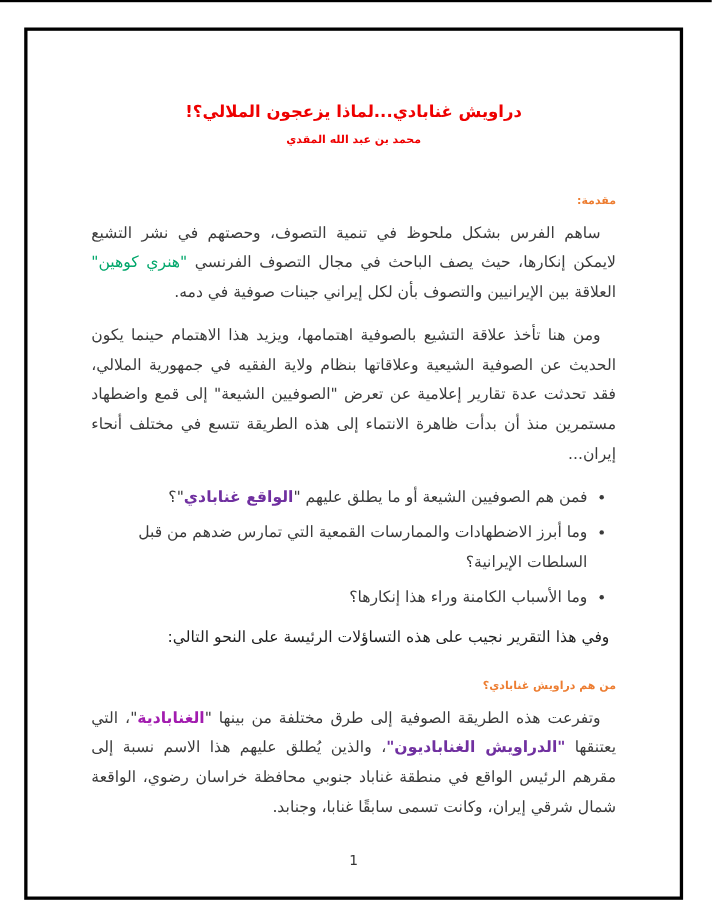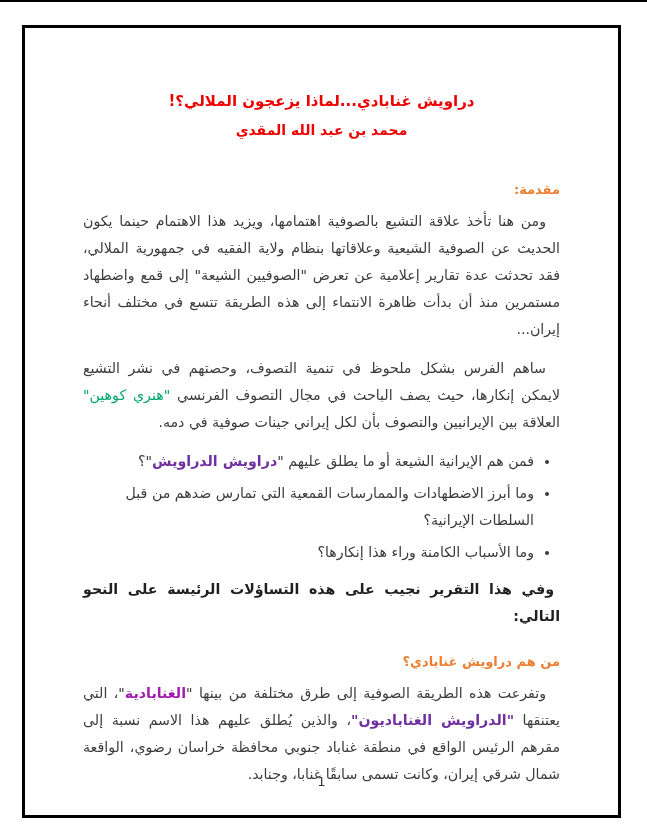--- a/index.html
+++ b/index.html
@@ -32,41 +32,41 @@
     margin: 64px 0 0;
     text-align: center;
     font-size: 15px;
     font-weight: bold;
     color: var(--c-title);
   }
   .doc-author {
     margin-top: 12px;
     margin-bottom: 44px;
     text-align: center;
-    font-size: 14px;
+    font-size: 10px;
     font-weight: bold;
     color: var(--c-title);
   }
   .sec-heading {
-    font-size: 13px;
+    font-size: 10px;
     font-weight: bold;
     color: var(--c-heading);
     margin: 24px 0 11px;
     text-align: right;
   }
   .para {
     font-size: 14.2px;
     line-height: 27px;
     color: var(--c-body);
     text-align: justify;
     text-indent: 14px;
     margin: 0 0 12px;
   }
   .bold-para {
-    font-weight: bold;
+    font-weight: normal;
     color: #1f1f1f;
     text-indent: 6px;
     margin: 10px 0 2px;
   }
   .bullets {
     margin: 2px 0 10px;
     padding: 0 26px 0 0;
     list-style: disc;
   }
   .bullets li {
@@ -91,24 +91,24 @@
 <body>
 
 <div class="page" style="--c-title: #ee0000; --c-heading: #ED7D31; --c-green: #00a76b; --c-purple: #7030A0; --c-body: #3b3b3b;">
   <div class="top-edge"></div>
   <div class="border-box">
     <div class="doc">
       <h1 class="doc-title">دراويش غنابادي...لماذا يزعجون الملالي؟!</h1>
       <div class="doc-author">محمد بن عبد الله المقدي</div>
       <div class="doc-body">
           <h2 class="sec-heading">مقدمة:</h2>
+          <p class="para"><span>ساهم الفرس بشكل ملحوظ في تنمية  التصوف، وحصتهم في نشر التشيع لايمكن إنكارها، حيث يصف الباحث في مجال التصوف الفرنسي </span><span class="seg-green">"هنري كوهين"</span><span> العلاقة بين الإيرانيين والتصوف بأن لكل إيراني جينات صوفية في دمه.</span></p>
           <p class="para"><span>ومن هنا تأخذ علاقة التشيع بالصوفية اهتمامها، ويزيد هذا الاهتمام حينما يكون الحديث عن الصوفية الشيعية وعلاقاتها بنظام ولاية الفقيه في جمهورية الملالي، فقد تحدثت عدة تقارير إعلامية عن تعرض "الصوفيين الشيعة" إلى قمع واضطهاد مستمرين منذ أن بدأت ظاهرة الانتماء إلى هذه الطريقة تتسع في مختلف أنحاء إيران...</span></p>
-          <p class="para"><span>ساهم الفرس بشكل ملحوظ في تنمية  التصوف، وحصتهم في نشر التشيع لايمكن إنكارها، حيث يصف الباحث في مجال التصوف الفرنسي </span><span class="seg-green">"هنري كوهين"</span><span> العلاقة بين الإيرانيين والتصوف بأن لكل إيراني جينات صوفية في دمه.</span></p>
           <ul class="bullets">
-            <li><span>فمن هم الإيرانية الشيعة أو ما يطلق عليهم "</span><span class="seg-purple">دراويش الدراويش</span><span>"؟</span></li>
+            <li><span>فمن هم الصوفيين الشيعة أو ما يطلق عليهم "</span><span class="seg-purple">الواقع غنابادي</span><span>"؟</span></li>
             <li><span>وما أبرز الاضطهادات والممارسات القمعية التي تمارس ضدهم من قبل السلطات الإيرانية؟</span></li>
             <li><span>وما الأسباب الكامنة وراء هذا إنكارها؟</span></li>
           </ul>
           <p class="para bold-para"><span>وفي هذا التقرير نجيب على هذه التساؤلات الرئيسة على النحو التالي:</span></p>
           <h2 class="sec-heading">من هم دراويش غنابادي؟</h2>
           <p class="para"><span>وتفرعت هذه الطريقة الصوفية إلى طرق مختلفة من بينها "</span><span class="seg-bold">الغنابادية</span><span>"، التي يعتنقها </span><span class="seg-purple">"الدراويش الغناباديون"</span><span>، والذين يُطلق عليهم هذا الاسم نسبة إلى مقرهم الرئيس الواقع في منطقة غناباد جنوبي محافظة خراسان رضوي، الواقعة شمال شرقي إيران، وكانت تسمى سابقًا غنابا، وجنابد.</span></p>
         </div>
     </div>
     <div class="page-number">1</div>
   </div>

